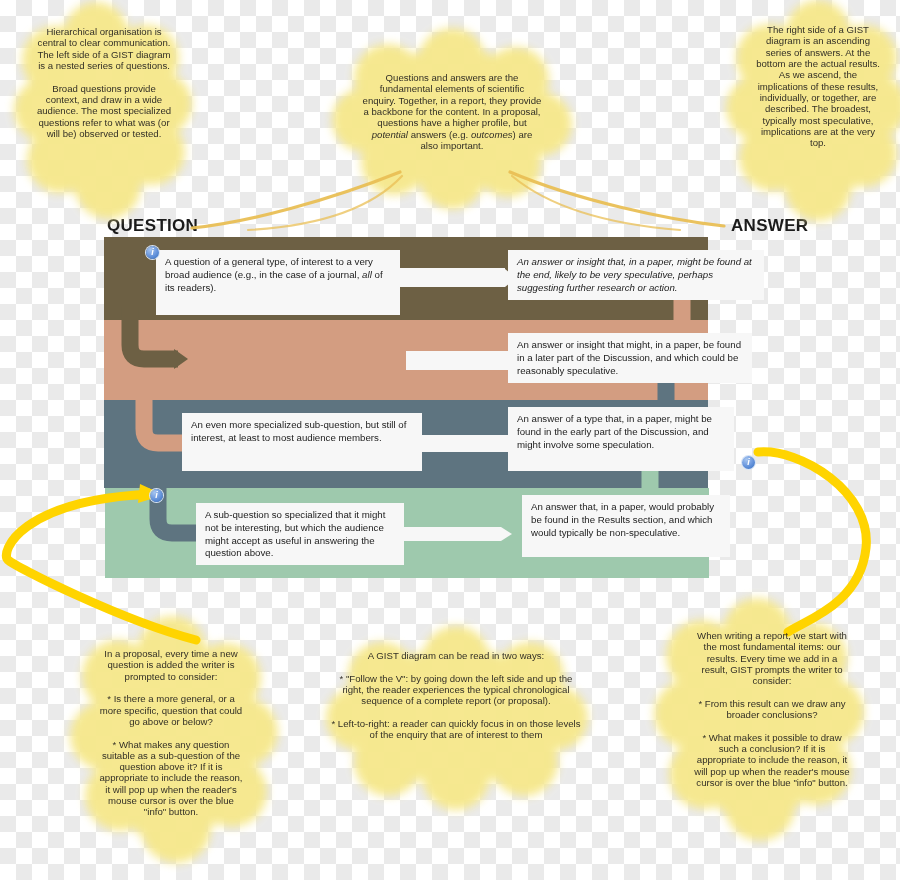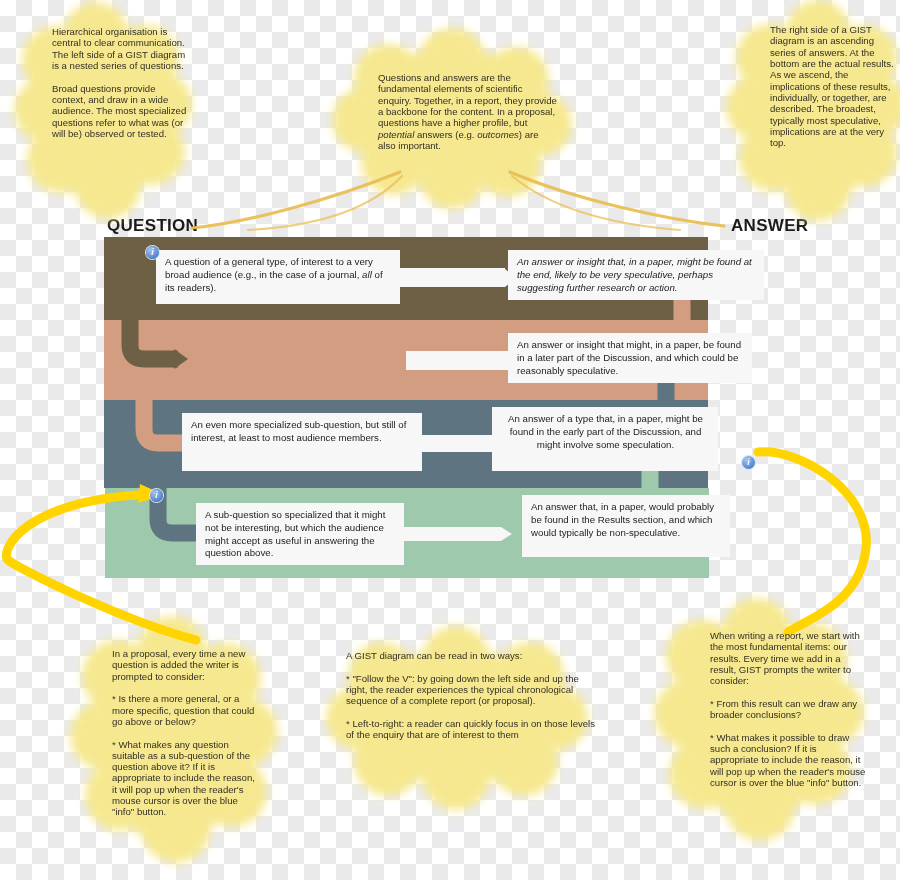--- a/index.html
+++ b/index.html
@@ -13,24 +13,23 @@
       linear-gradient(45deg,#eaeaea 25%,transparent 25%,transparent 75%,#eaeaea 75%);
     background-size:32px 32px;
     background-position:0 0,16px 16px;
   }
   .layer{position:absolute;left:0;top:0;width:900px;height:880px;}
 
   
   .bubble{position:absolute;}
   .bubble .txt{
     position:absolute;z-index:3;
-    color:#333026;text-align:left;
+    color:#333026;text-align:center;
     line-height:1.18;
     white-space:pre-line;
-    margin-left:16px;
   }
   .bubble .txt i{font-style:italic;}
 
   
   #diagram{position:absolute;left:104px;top:237px;width:604px;height:341px;}
   .band{position:absolute;left:0;width:604px;}
   #band1{top:0;height:83px;background:#6d6044;}
   #band2{top:83px;height:80px;background:#d39d81;}
   #band3{top:163px;height:88px;background:#5e7480;}
   #band4{top:251px;height:90px;background:#9ec9ad;left:1px;}
@@ -179,21 +178,21 @@
     <path d="M54,240 L54,282 Q54,296 68,296 L102,296" stroke="#5e7480" stroke-width="17" fill="none"></path>
     <polygon points="98,286 112,296 98,306" fill="#5e7480"></polygon>
 
     <path d="M578,124 L578,58 Q578,44 564,44 L548,44" stroke="#d39d81" stroke-width="17" fill="none"></path>
 
     <path d="M562,206 L562,140 Q562,126 548,126 L532,126" stroke="#5e7480" stroke-width="17" fill="none"></path>
 
     <path d="M546,288 L546,222 Q546,208 532,208 L516,208" stroke="#9ec9ad" stroke-width="17" fill="none"></path>
   </svg>
 
-  <div class="card" style="left:52px;top:13px;width:244px;height:54px;">
+  <div class="card" style="left:52px;top:13px;width:244px;height:65px;">
     <span>A question of a general type, of interest to a very broad audience (e.g., in the case of a journal, <i>all</i> of its readers).</span>
   </div>
   <div class="midarrow" style="left:294px;top:31px;width:118px;height:19px;">
     <div class="bar" style="width:107px"></div>
       <div class="head" style="left:107px"></div>
   </div>
   <div class="card" style="left:404px;top:13px;width:256px;height:50px;font-style:italic;">
     <span>An answer or insight that, in a paper, might be found at the end, likely to be very speculative, perhaps suggesting further research or action.</span>
   </div>
 
@@ -205,21 +204,21 @@
     <span>An answer or insight that might, in a paper, be  found in a later part of the Discussion, and which could be reasonably speculative.</span>
   </div>
 
   <div class="card" style="left:78px;top:176px;width:240px;height:58px;">
     <span>An even more specialized sub-question, but still of interest, at least to most audience members.</span>
   </div>
   <div class="midarrow" style="left:316px;top:198px;width:112px;height:17px;">
     <div class="bar" style="width:101px"></div>
       <div class="head" style="left:101px"></div>
   </div>
-  <div class="card" style="left:388px;top:170px;width:226px;height:64px;text-align:center;">
+  <div class="card" style="left:404px;top:170px;width:226px;height:64px;">
     <span>An answer of a type that, in a paper, might be found in the early part of the Discussion, and might involve some speculation.</span>
   </div>
 
   <div class="card" style="left:92px;top:266px;width:208px;height:62px;">
     <span>A sub-question so specialized that it might not be interesting, but which the audience might accept as useful in answering the question above.</span>
   </div>
   <div class="midarrow" style="left:298px;top:290px;width:110px;height:14px;">
     <div class="bar" style="width:99px"></div>
       <div class="head" style="left:99px;margin-top:-7px;border-top-width:7px;border-bottom-width:7px;"></div>
   </div>

